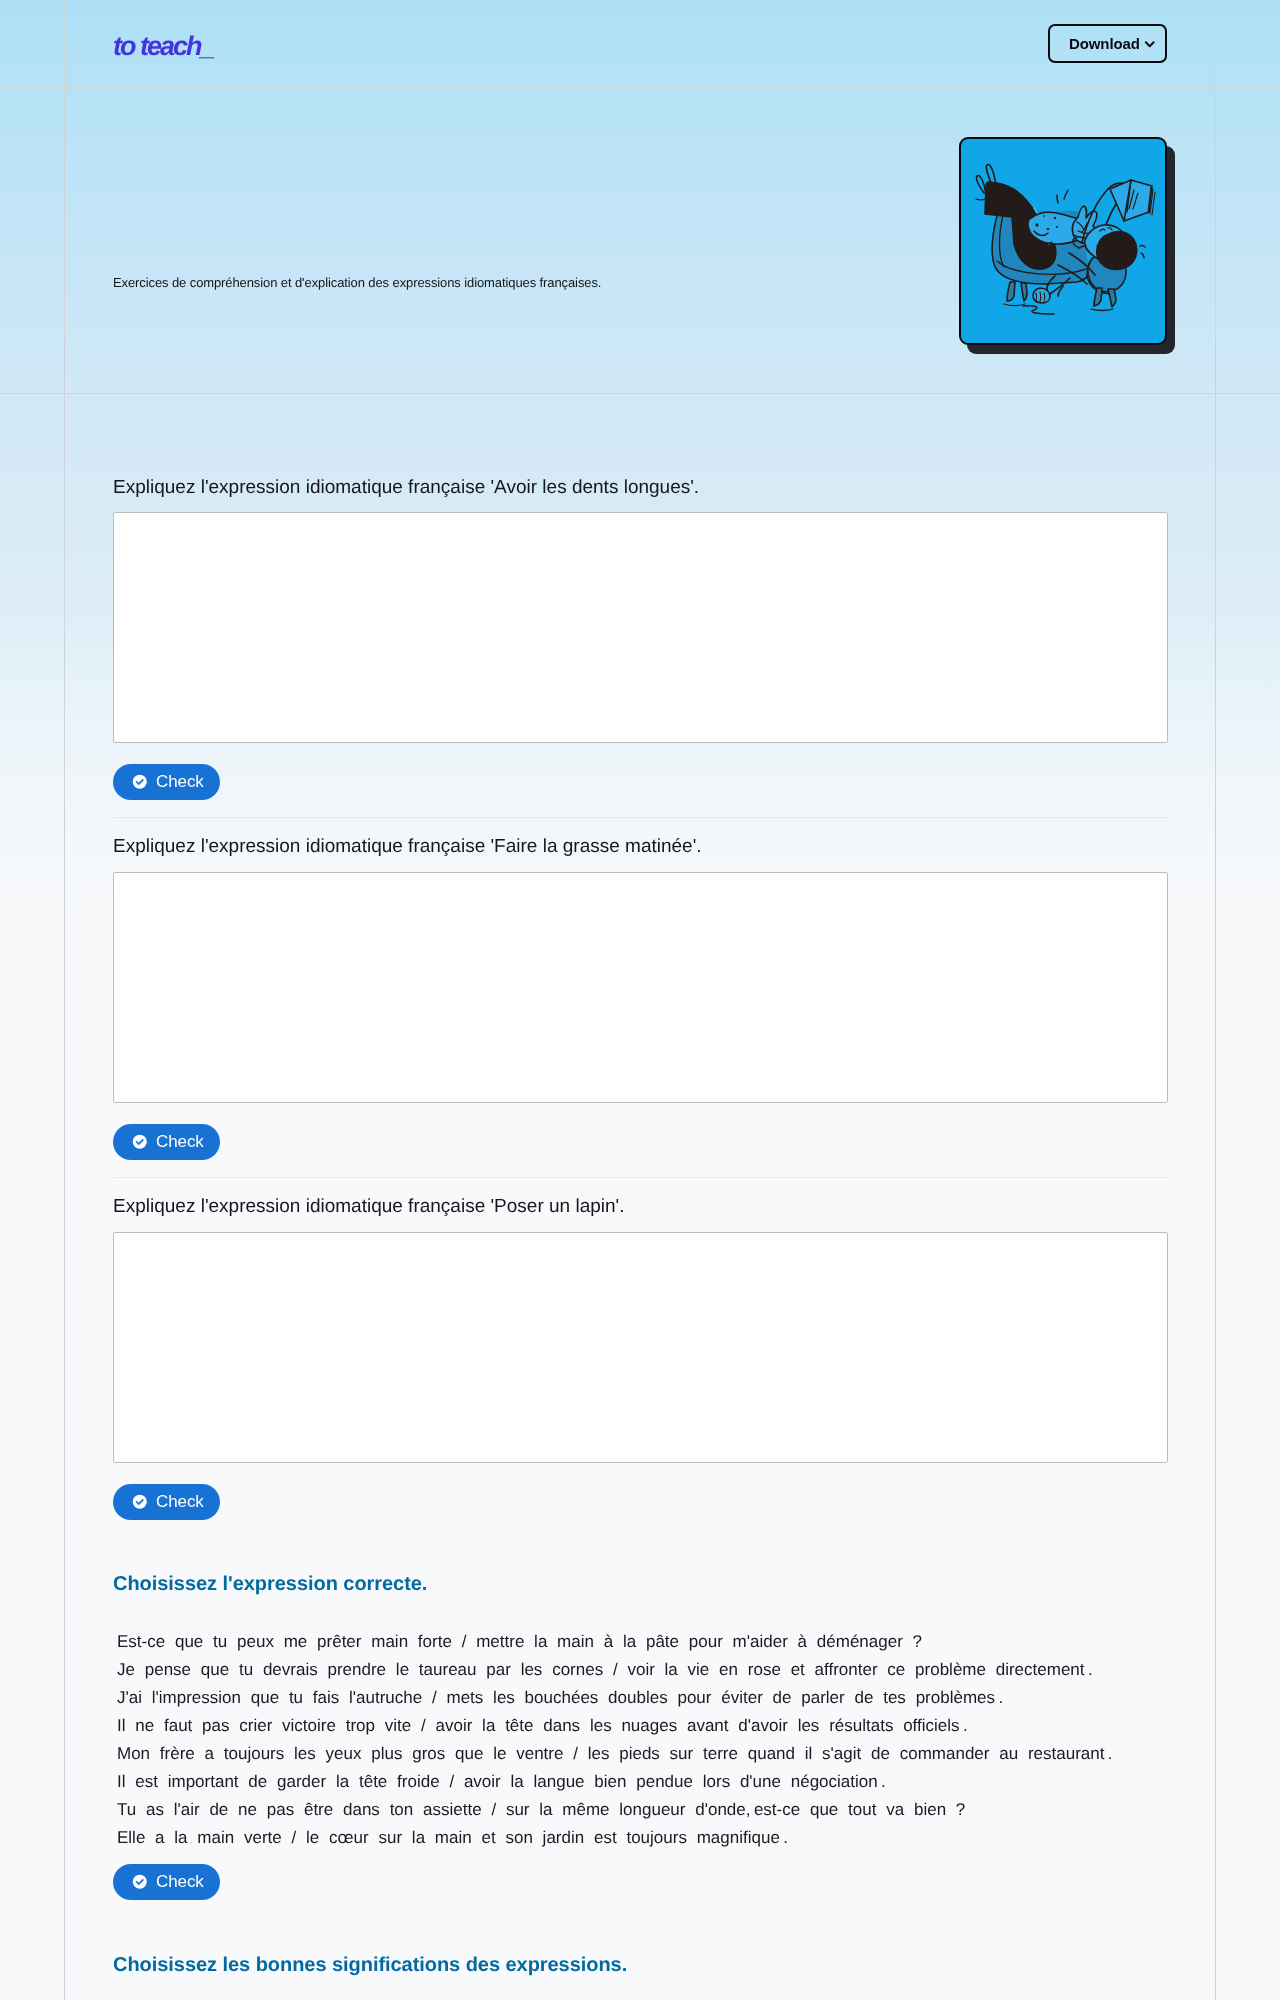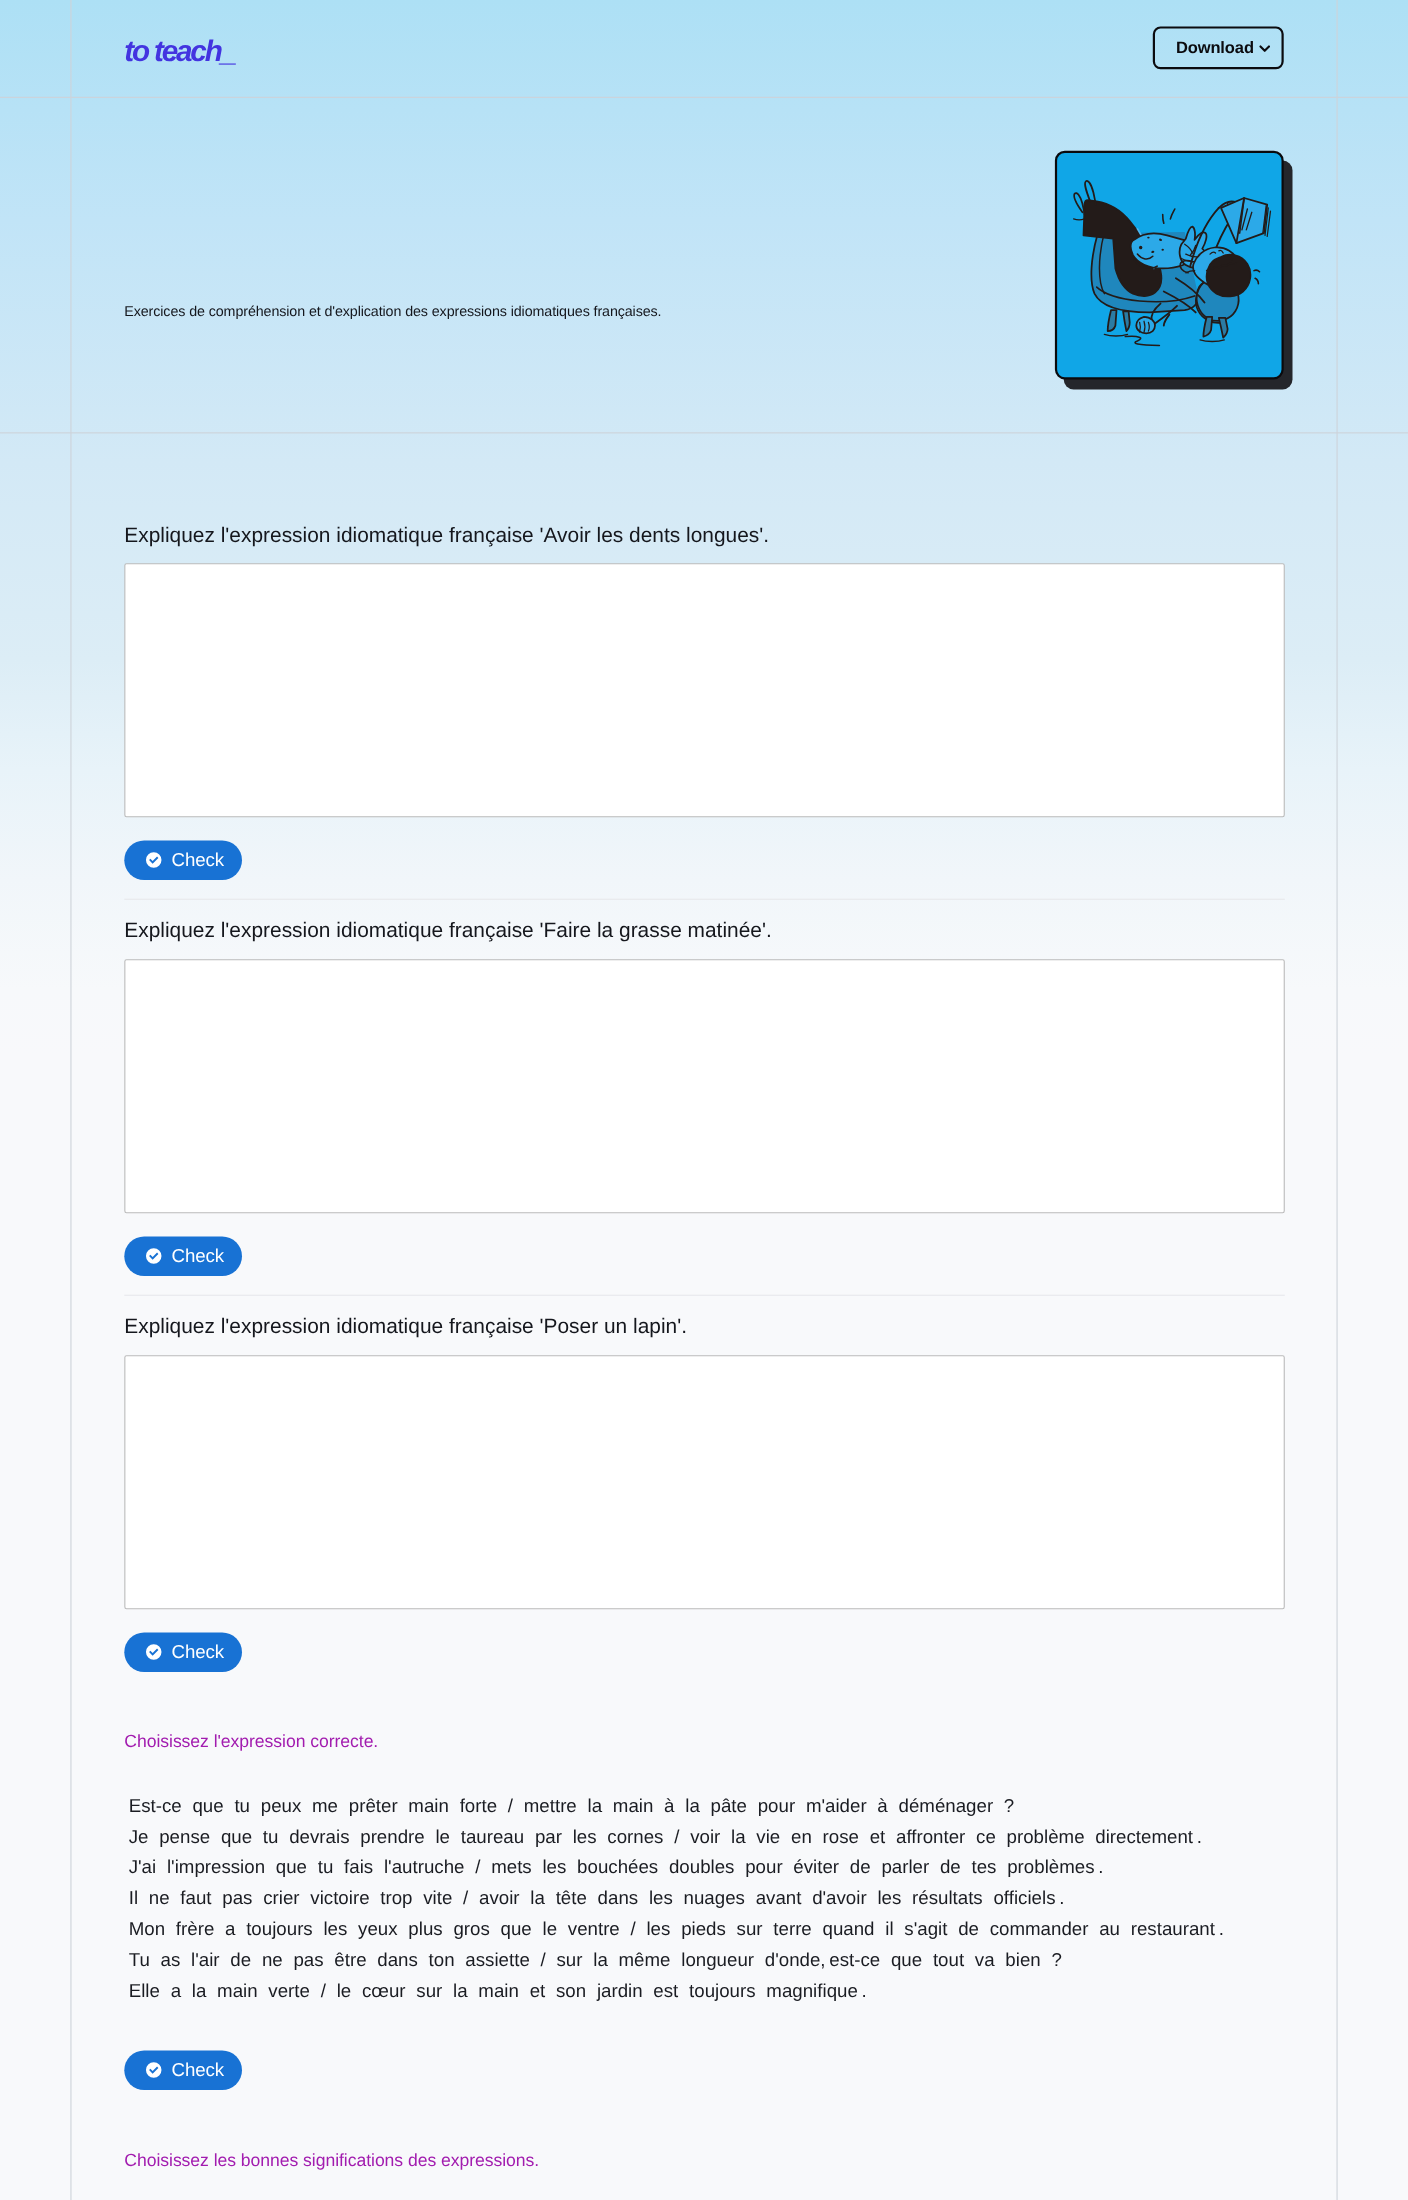--- a/index.html
+++ b/index.html
@@ -42,21 +42,21 @@
     letter-spacing:0px;white-space:nowrap;}
   .ta{position:absolute;left:113px;width:1055px;background:#fff;
     border:1px solid #bbbbbb;border-radius:2px;resize:none;outline:none;
     font-family:"Liberation Sans",sans-serif;font-size:17px;padding:2px;}
   .chk{position:absolute;left:113px;height:36px;border-radius:18px;background:#1872d4;
     display:flex;align-items:center;gap:8.5px;padding:0 16px 0 19px;border:0;cursor:pointer;}
   .chk .ic{width:15.5px;height:15.5px;display:block;flex:0 0 auto;}
   .chk .lb{font-size:17px;line-height:18px;color:#fff;letter-spacing:-0.1px;
     position:relative;top:-0.5px;}
   .div{position:absolute;left:113px;width:1055px;height:1px;background:#e6e8ec;}
-  .hd{position:absolute;left:113px;font-size:16px;font-weight:normal;color:#a21caf;
+  .hd{position:absolute;left:113px;font-size:20px;font-weight:bold;color:#0369a1;
     line-height:22px;letter-spacing:-0.05px;white-space:nowrap;}
   .lines{position:absolute;left:117px;width:1090px;font-size:17px;line-height:28px;
     color:#1a1c22;word-spacing:5.05px;letter-spacing:0;}
   .lines div{white-space:nowrap;}
 </style>
 </head>
 <body>
 
 <div id="page">
   <div class="bg"></div>
@@ -211,20 +211,21 @@
       <span class="lb">Check</span>
     </button>
 
     <div class="hd" style="top:1180px">Choisissez l'expression correcte.</div>
     <div class="lines" style="top:1235px" id="choice-lines">
         <div>Est-ce que tu peux me prêter main forte / mettre la main à la pâte pour m'aider à déménager ?</div>
         <div>Je pense que tu devrais prendre le taureau par les cornes / voir la vie en rose et affronter ce problème directement .</div>
         <div>J'ai l'impression que tu fais l'autruche / mets les bouchées doubles pour éviter de parler de tes problèmes .</div>
         <div>Il ne faut pas crier victoire trop vite / avoir la tête dans les nuages avant d'avoir les résultats officiels .</div>
         <div>Mon frère a toujours les yeux plus gros que le ventre / les pieds sur terre quand il s'agit de commander au restaurant .</div>
+        <div>Il est important de garder la tête froide / avoir la langue bien pendue lors d'une négociation .</div>
         <div>Tu as l'air de ne pas être dans ton assiette / sur la même longueur d'onde, est-ce que tout va bien ?</div>
         <div>Elle a la main verte / le cœur sur la main et son jardin est toujours magnifique .</div>
       </div>
     <button class="chk" style="top:1471px">
       <svg class="ic" viewBox="0 0 20 20" aria-hidden="true">
           <path d="M10 0.9A9.1 9.1 0 1 0 10 19.1A9.1 9.1 0 1 0 10 0.9ZM8.72 14.36 4.52 10.16 6.1 8.58l2.62 2.62 5.18-5.18 1.58 1.58z" fill="#fff"></path>
         </svg>
       <span class="lb">Check</span>
     </button>
 

